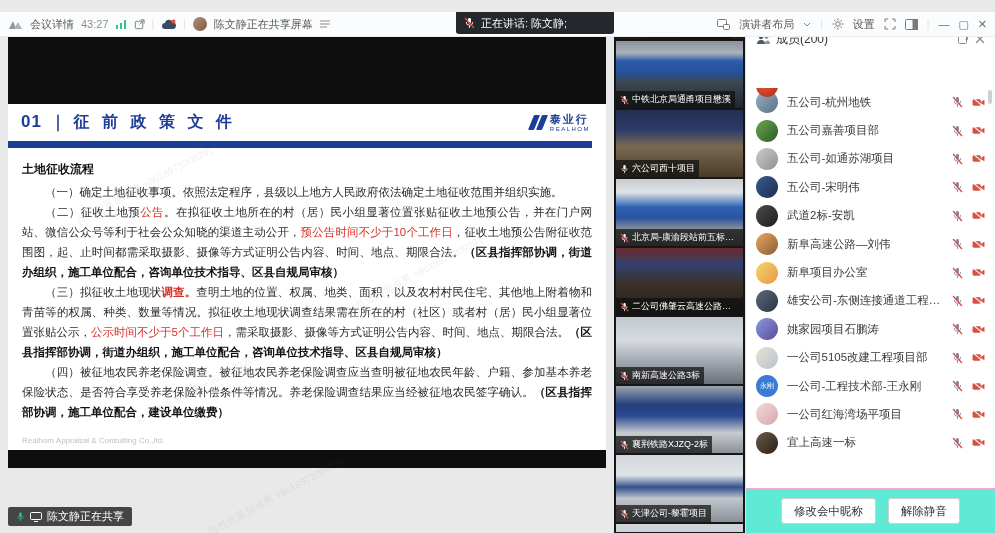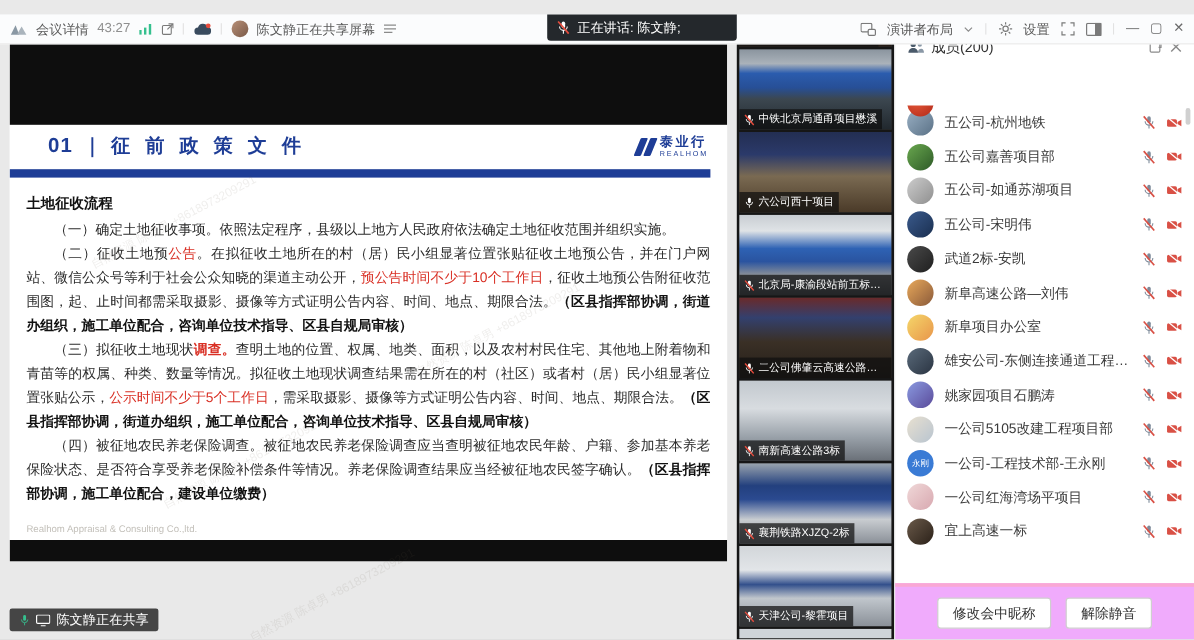--- a/index.html
+++ b/index.html
@@ -18,21 +18,21 @@
             color:#fff;display:flex;align-items:center;gap:6px;padding:0 8px;box-sizing:border-box;
             font-size:11px;border-radius:0 0 3px 3px;overflow:hidden;white-space:nowrap;}
   .winbtn{color:#6b6b6b;font-size:11px;line-height:24px;cursor:default;}
   .icon{display:inline-flex;align-items:center;justify-content:center;}
 
   
   .share{position:absolute;left:0;top:24px;width:614px;height:509px;background:#e9e9e9;overflow:hidden;}
   .slide{position:absolute;left:8px;top:4px;width:598px;height:440px;background:#fff;overflow:hidden;}
   .sl-topblack{height:76px;background:#0e0e0e;}
   .sl-header{height:37px;display:flex;align-items:center;justify-content:space-between;
-             padding:0 16px 0 32px;}
+             padding:0 16px 0 13px;}
   .sl-titlewrap{display:flex;align-items:baseline;color:#1e3d96;font-weight:bold;}
   .sl-no{font-size:17px;letter-spacing:1px;}
   .sl-div{font-size:16px;margin:0 8px;}
   .sl-title{font-size:16px;letter-spacing:4px;}
   .logo{display:flex;align-items:center;gap:5px;}
   .logo-glyph{display:flex;gap:2px;}
   .logo-glyph i{display:block;width:6px;height:15px;background:#1e3d96;transform:skewX(-22deg);border-radius:1px;}
   .logo-txt{display:flex;flex-direction:column;line-height:1;color:#1e3d96;}
   .logo-name{font-size:11px;font-weight:bold;letter-spacing:2px;}
   .logo-sub{font-size:6px;letter-spacing:1.5px;margin-top:1px;}
@@ -81,22 +81,22 @@
   .m-list{position:absolute;left:0;right:0;top:64px;bottom:44px;overflow:hidden;}
   .partial-avatar{position:absolute;top:-13px;left:10px;width:22px;height:22px;border-radius:50%;
         background:radial-gradient(circle at 35% 35%,#e85a3a,#b02818);}
   .scroll-thumb{position:absolute;right:3px;top:2px;width:4px;height:14px;background:#d0d0d0;border-radius:2px;}
   .m-row{height:28.4px;display:flex;align-items:center;padding:0 10px;box-sizing:border-box;}
   .m-avatar{width:22px;height:22px;border-radius:50%;flex:0 0 auto;display:flex;align-items:center;
         justify-content:center;color:#fff;font-size:7px;letter-spacing:0;overflow:hidden;}
   .m-name{flex:1;margin-left:9px;font-size:11.5px;color:#3a3a3a;white-space:nowrap;
         overflow:hidden;text-overflow:ellipsis;}
   .m-icons{display:flex;align-items:center;gap:9px;margin-left:6px;}
-  .m-footer{position:absolute;left:0;right:0;bottom:0;height:44px;border-top:3px solid #f9a8d4;
-        display:flex;align-items:center;justify-content:center;gap:12px;background:#f0abfc;}
+  .m-footer{position:absolute;left:0;right:0;bottom:0;height:44px;border-top:1px solid #f9a8d4;
+        display:flex;align-items:center;justify-content:center;gap:12px;background:#5eead4;}
   .m-btn{height:26px;padding:0 12px;border:1px solid #cfcfcf;border-radius:3px;background:#fff;
         font-size:11.5px;color:#333;display:flex;align-items:center;cursor:default;
         font-family:"Liberation Sans",sans-serif;}
 </style>
 </head>
 <body>
 
 <div class="app">
 
   <div class="topbar">

